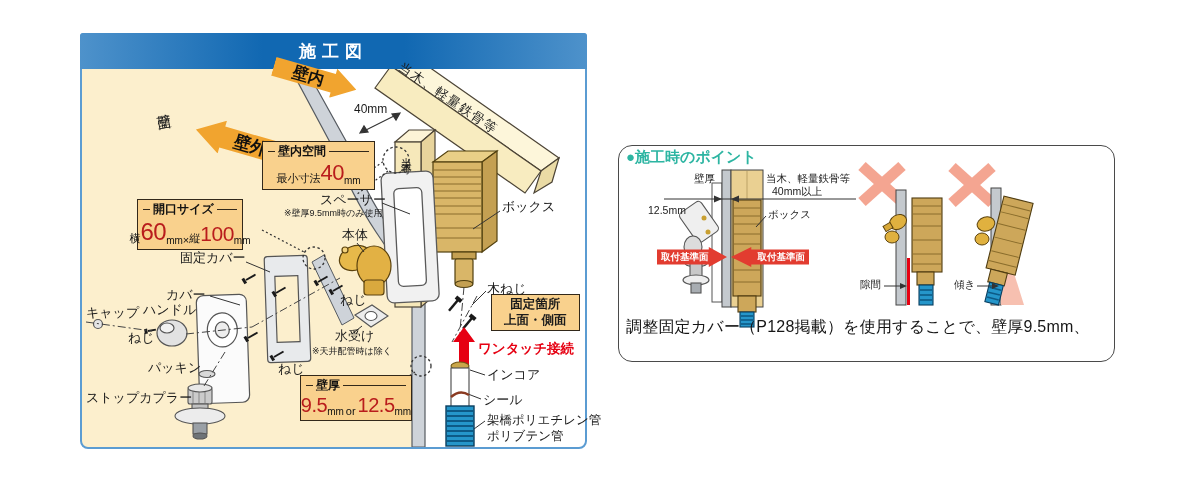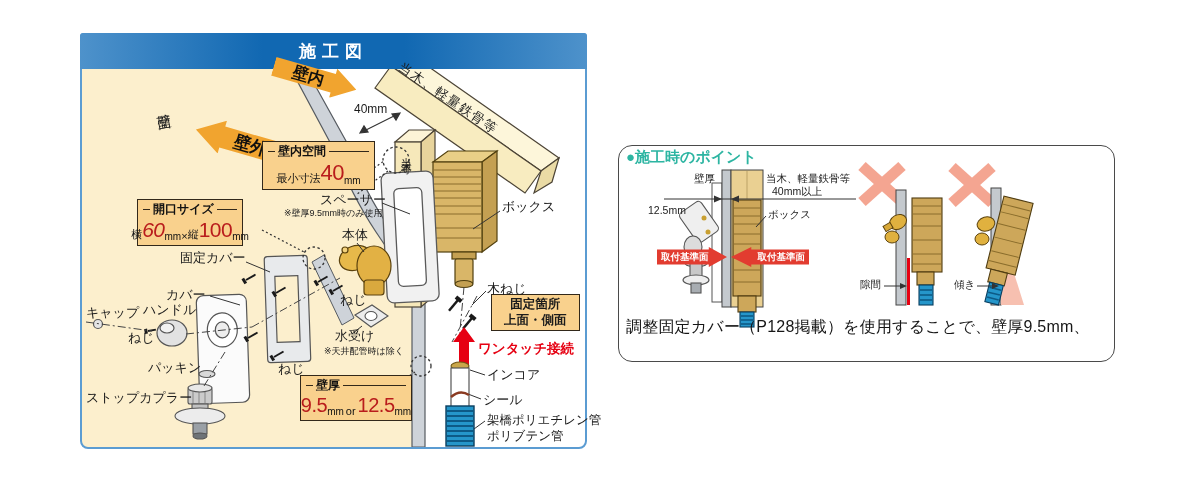--- a/index.html
+++ b/index.html
@@ -362,21 +362,21 @@
         <span class="unit">mm</span>
     </div>
   </div>
 
   <div class="spec" style="left:137px;top:199px;width:106px;">
     <div class="t">
         <span>開口サイズ</span>
       </div>
     <div class="row" style="justify-content:center;">
       <span class="pre">横</span>
-        <span class="big" style="font-size:21px;font-style:italic;">60</span>
+        <span class="big" style="font-size:24px;">60</span>
         <span class="unit">mm</span>
         <span class="pre">×</span>
         <span class="pre">縦</span>
         <span class="big" style="font-size:21px;">100</span>
         <span class="unit">mm</span>
     </div>
   </div>
 
   <div class="spec" style="left:300px;top:375px;width:112px;">
     <div class="t">
@@ -402,21 +402,21 @@
   <div class="lbl" style="left:180px;top:251px;">固定カバー</div>
   <div class="lbl" style="left:166px;top:288px;">カバー</div>
   <div class="lbl" style="left:86px;top:306px;">キャップ</div>
   <div class="lbl" style="left:143px;top:303px;">ハンドル</div>
   <div class="lbl" style="left:128px;top:331px;">ねじ</div>
   <div class="lbl" style="left:148px;top:361px;">パッキン</div>
   <div class="lbl" style="left:86px;top:391px;">ストップカプラー</div>
   <div class="lbl" style="left:278px;top:362px;">ねじ</div>
   <div class="lbl" style="left:340px;top:293px;">ねじ</div>
   <div class="lbl" style="left:335px;top:329px;">水受け</div>
-  <div class="lbl sm" style="left:324px;top:346px;">※天井配管時は除く</div>
+  <div class="lbl sm" style="left:312px;top:346px;">※天井配管時は除く</div>
   <div class="lbl" style="left:502px;top:200px;">ボックス</div>
   <div class="lbl" style="left:487px;top:282px;">木ねじ</div>
   <div class="lbl red" style="left:478px;top:341px;font-size:13.5px;">ワンタッチ接続</div>
   <div class="lbl" style="left:487px;top:368px;">インコア</div>
   <div class="lbl" style="left:483px;top:393px;">シール</div>
   <div class="lbl" style="left:487px;top:413px;font-size:12.5px;">架橋ポリエチレン管</div>
   <div class="lbl" style="left:487px;top:429px;font-size:12.5px;">ポリブテン管</div>
 
   <div class="points-panel"></div>
   <div class="pp-head">●施工時のポイント</div>

